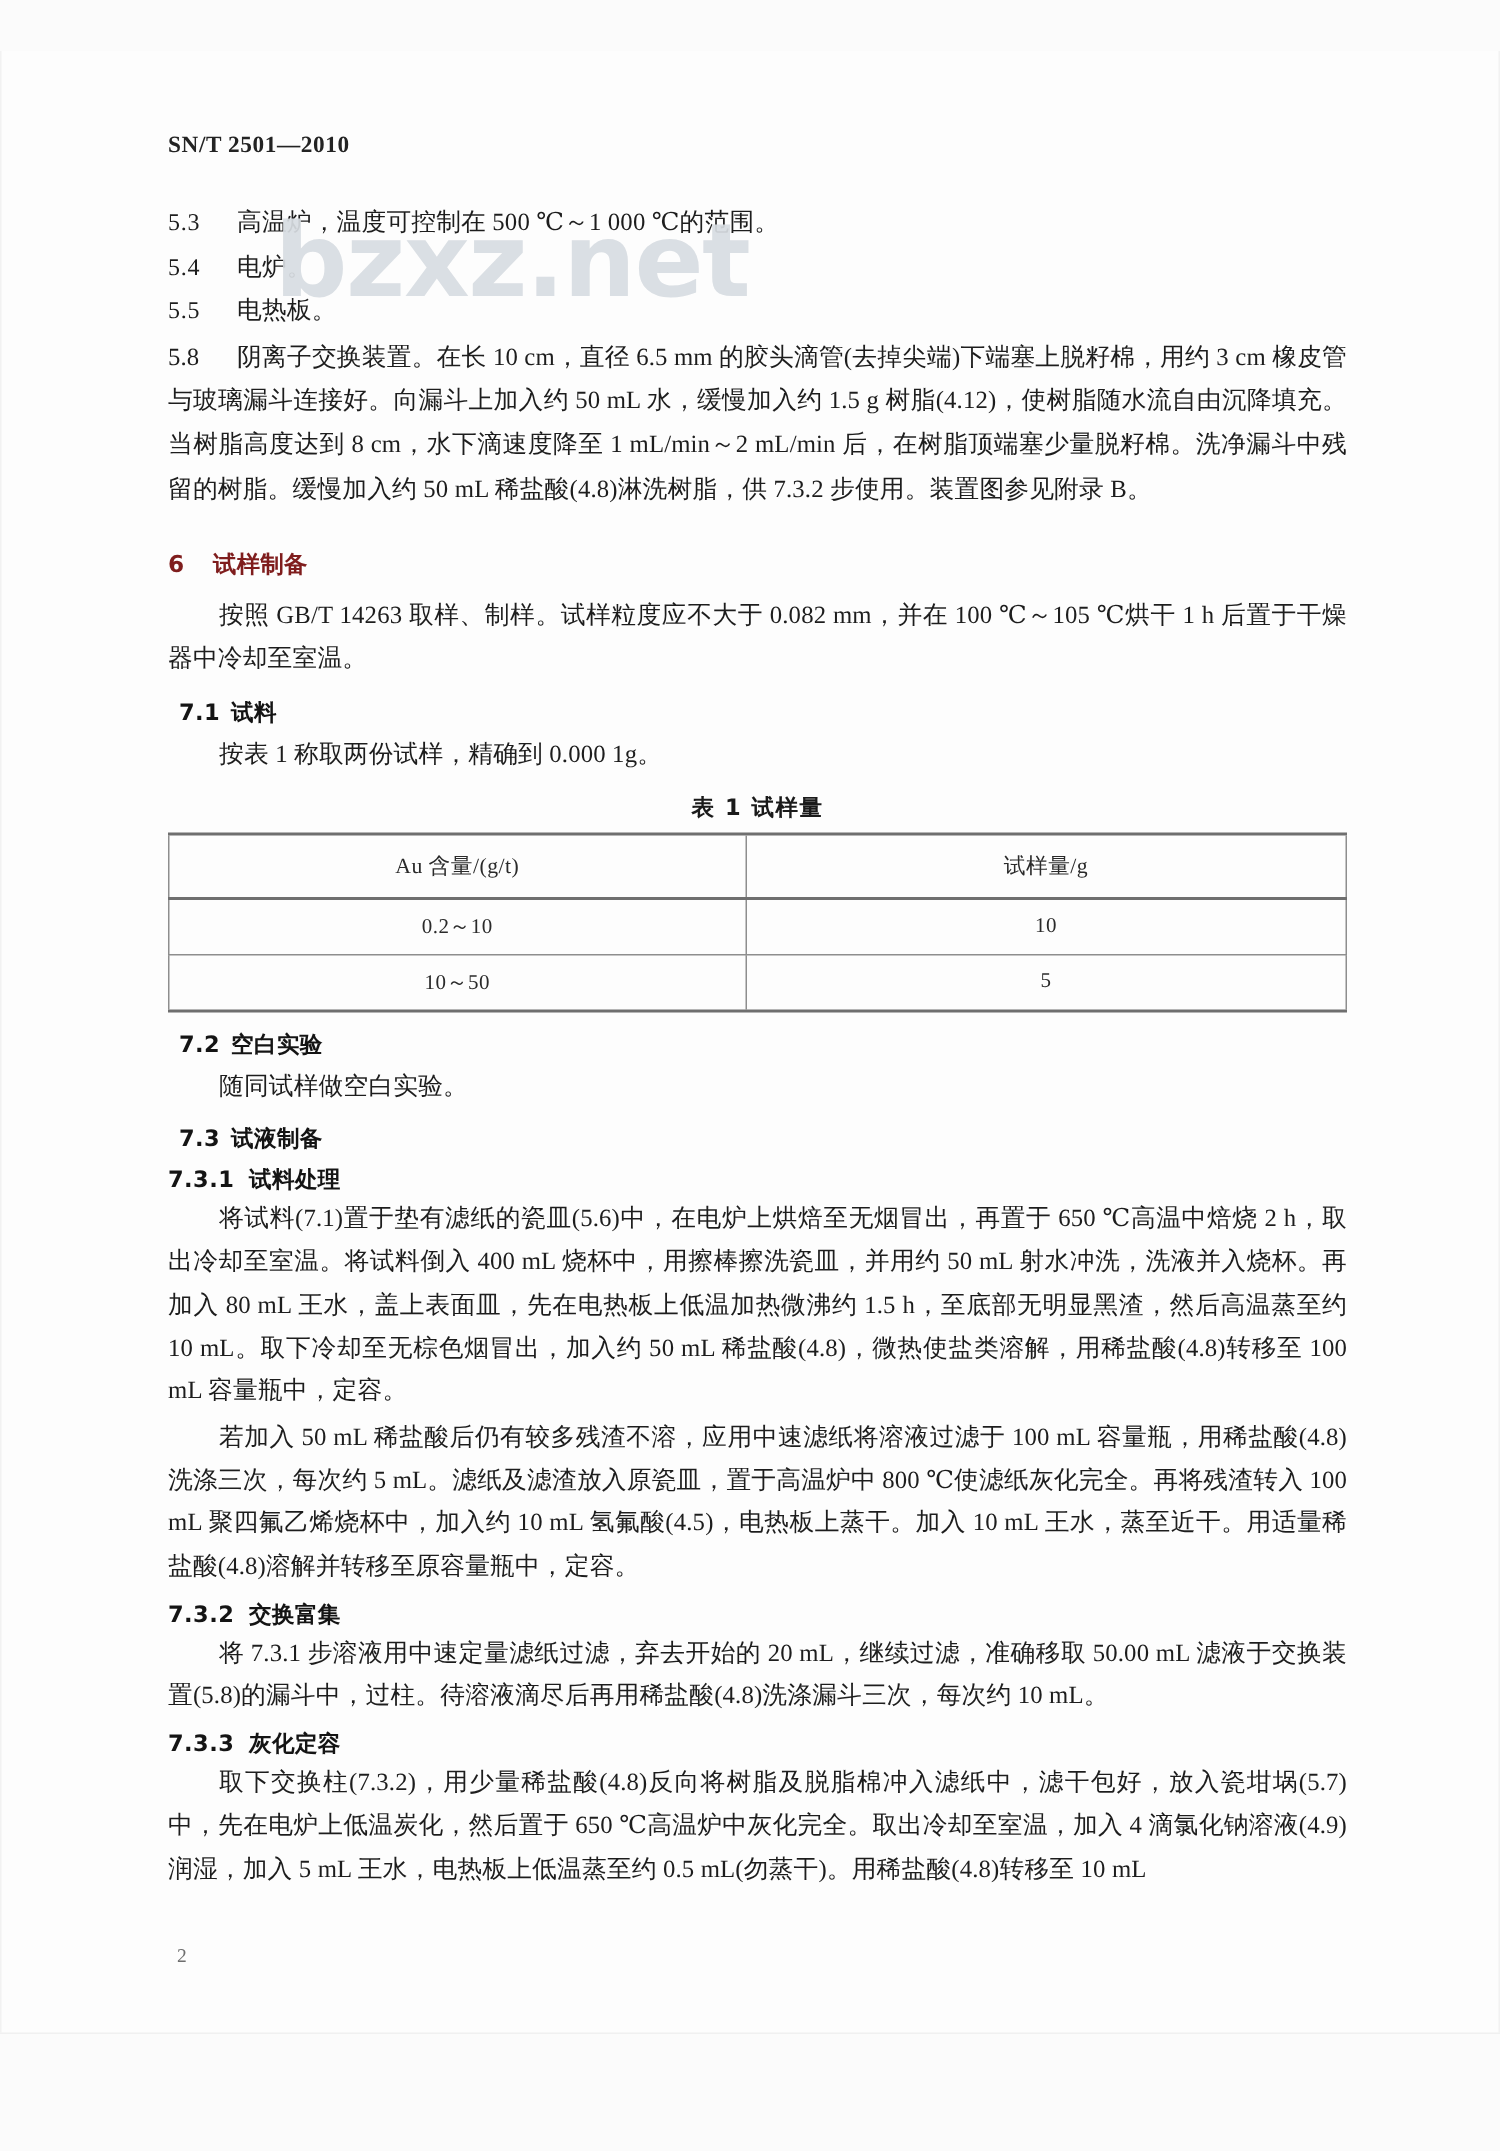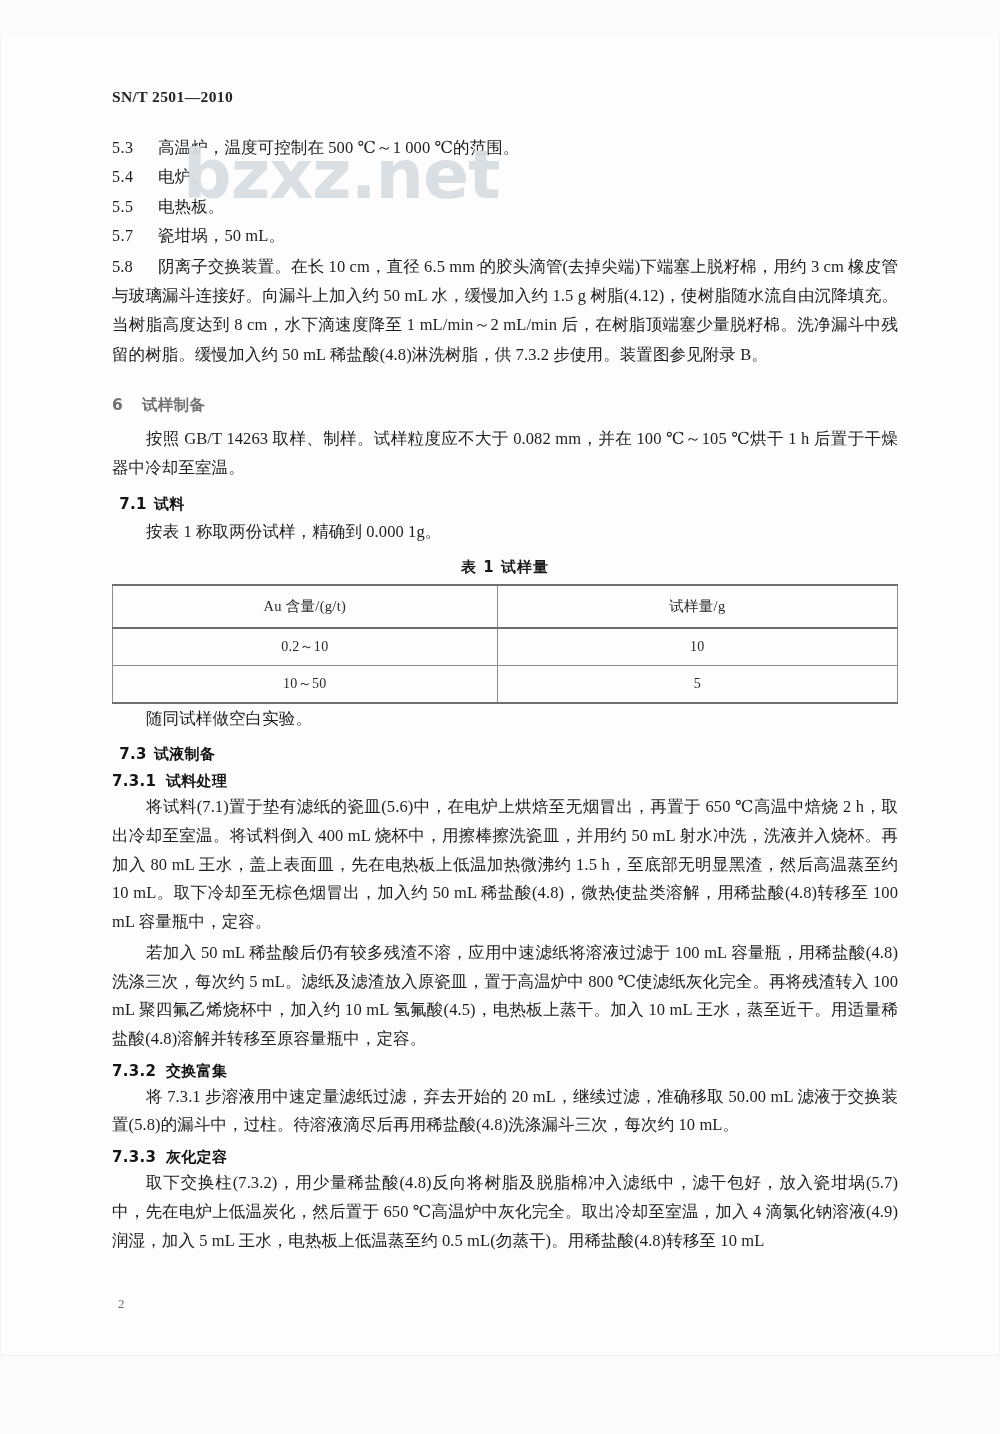--- a/index.html
+++ b/index.html
@@ -91,21 +91,21 @@
   .clause-block .lead {
     display: inline-block;
     min-width: 46px;
   }
 
   
   .h-sec {
     font-family: "DejaVu Sans", "Liberation Sans", sans-serif;
     font-weight: bold;
     font-size: 15.5px;
-    color: #737373;
+    color: #7f1d1d;
     margin-top: 26px;
     margin-bottom: 8px;
     letter-spacing: 0.3px;
   }
   .h-sec .n { display: inline-block; min-width: 30px; }
 
   .h-sub {
     font-family: "DejaVu Sans", "Liberation Sans", sans-serif;
     font-weight: bold;
     font-size: 15px;
@@ -225,24 +225,20 @@
       <span class="clause-num">5.4</span>
       <span class="clause-text">电炉。</span>
     </div>
 
     <div class="clause">
       <span class="clause-num">5.5</span>
       <span class="clause-text">电热板。</span>
     </div>
 
 
-    <div class="clause">
-      <span class="clause-num">5.7</span>
-      <span class="clause-text">瓷坩埚，50 mL。</span>
-    </div>
 
     <div class="clause-block">
       <span class="lead">5.8</span><span>阴离子交换装置。在长 10 cm，直径 6.5 mm 的胶头滴管(去掉尖端)下端塞上脱籽棉，用约 3 cm 橡皮管与玻璃漏斗连接好。向漏斗上加入约 50 mL 水，缓慢加入约 1.5 g 树脂(4.12)，使树脂随水流自由沉降填充。当树脂高度达到 8 cm，水下滴速度降至 1 mL/min～2 mL/min 后，在树脂顶端塞少量脱籽棉。洗净漏斗中残留的树脂。缓慢加入约 50 mL 稀盐酸(4.8)淋洗树脂，供 7.3.2 步使用。装置图参见附录 B。</span>
     </div>
 
     <div class="h-sec">
       <span class="n">6</span><span>试样制备</span>
     </div>
     <p class="para">按照 GB/T 14263 取样、制样。试样粒度应不大于 0.082 mm，并在 100 ℃～105 ℃烘干 1 h 后置于干燥器中冷却至室温。</p>
 
@@ -265,20 +261,23 @@
           <td>0.2～10</td>
           <td>10</td>
         </tr>
         <tr>
           <td>10～50</td>
           <td>5</td>
         </tr>
       </tbody>
     </table>
 
+    <div class="h-sub">
+      <span class="n">7.2</span><span>空白实验</span>
+    </div>
     <p class="para">随同试样做空白实验。</p>
 
     <div class="h-sub">
       <span class="n">7.3</span><span>试液制备</span>
     </div>
 
     <div class="h-subsub">
       <span class="n">7.3.1</span><span>试料处理</span>
     </div>
     <p class="para tight">将试料(7.1)置于垫有滤纸的瓷皿(5.6)中，在电炉上烘焙至无烟冒出，再置于 650 ℃高温中焙烧 2 h，取出冷却至室温。将试料倒入 400 mL 烧杯中，用擦棒擦洗瓷皿，并用约 50 mL 射水冲洗，洗液并入烧杯。再加入 80 mL 王水，盖上表面皿，先在电热板上低温加热微沸约 1.5 h，至底部无明显黑渣，然后高温蒸至约 10 mL。取下冷却至无棕色烟冒出，加入约 50 mL 稀盐酸(4.8)，微热使盐类溶解，用稀盐酸(4.8)转移至 100 mL 容量瓶中，定容。</p>

